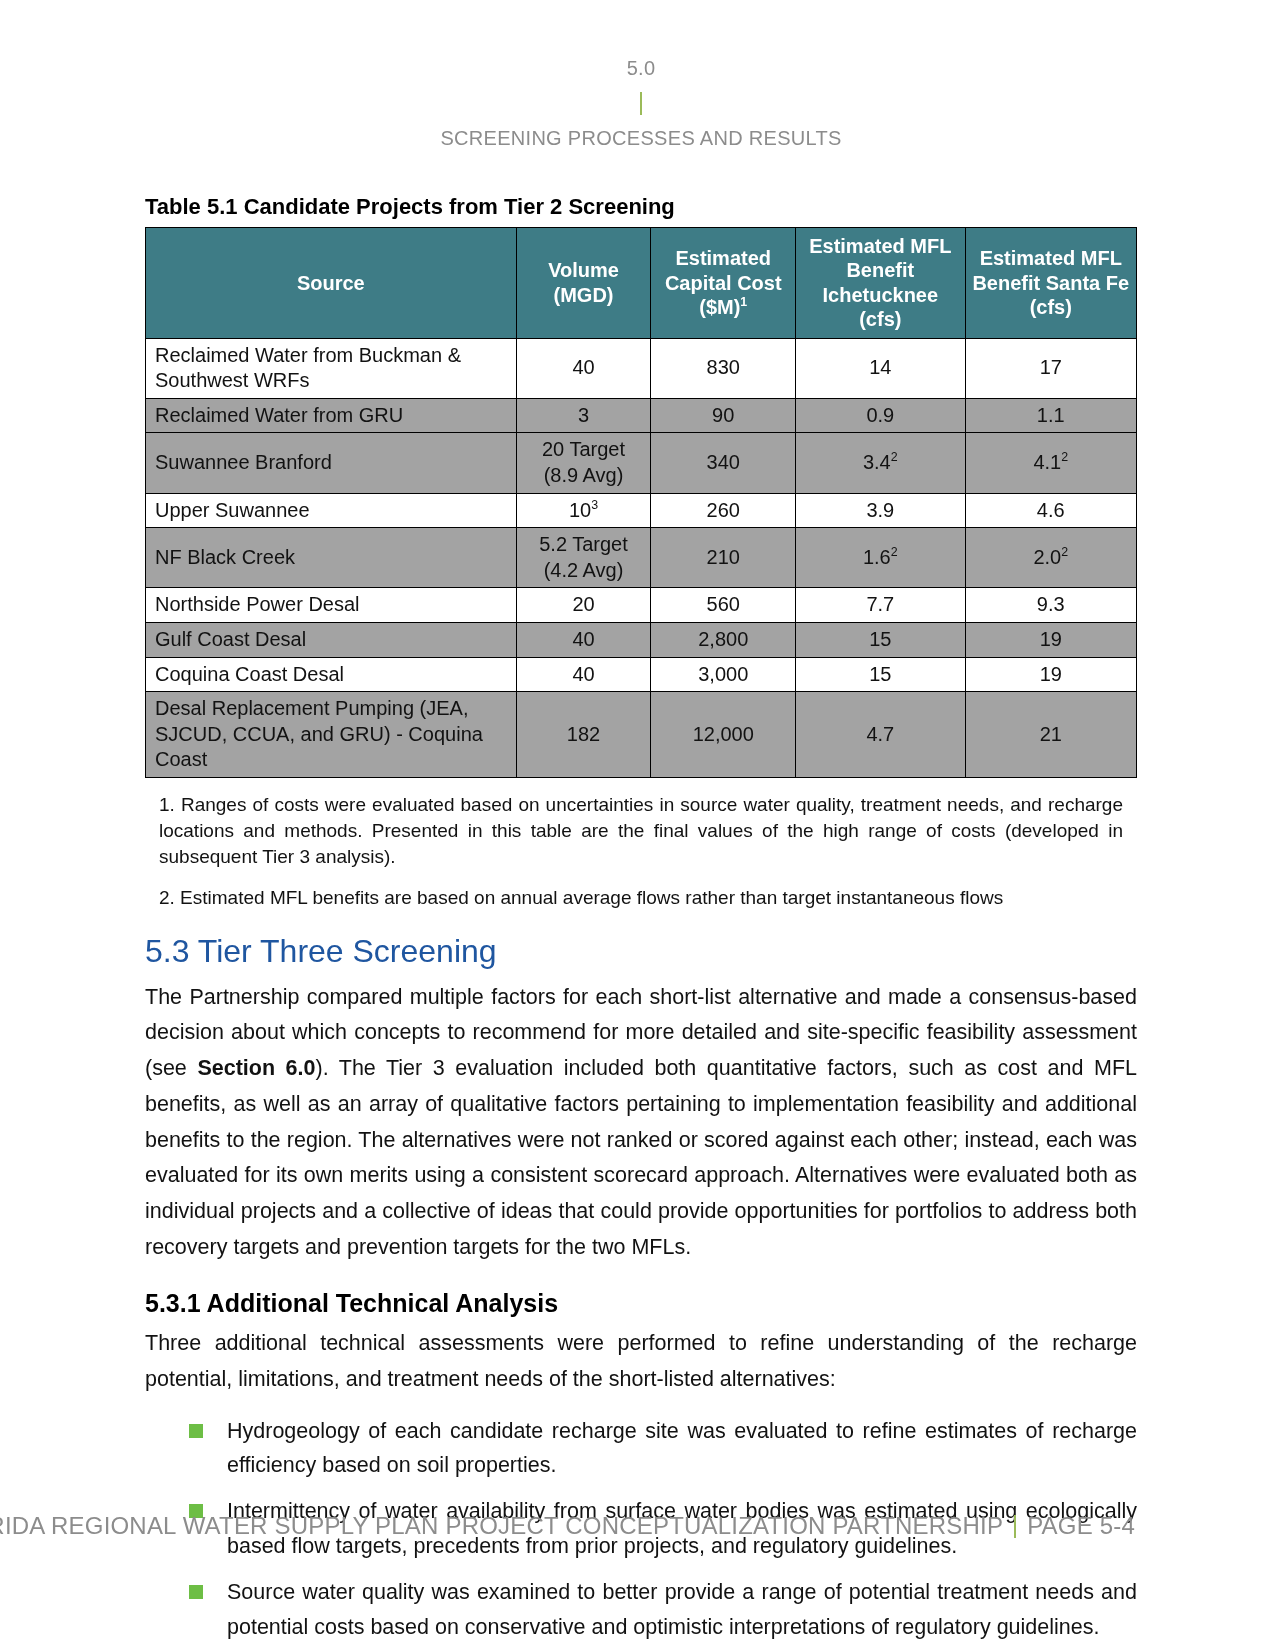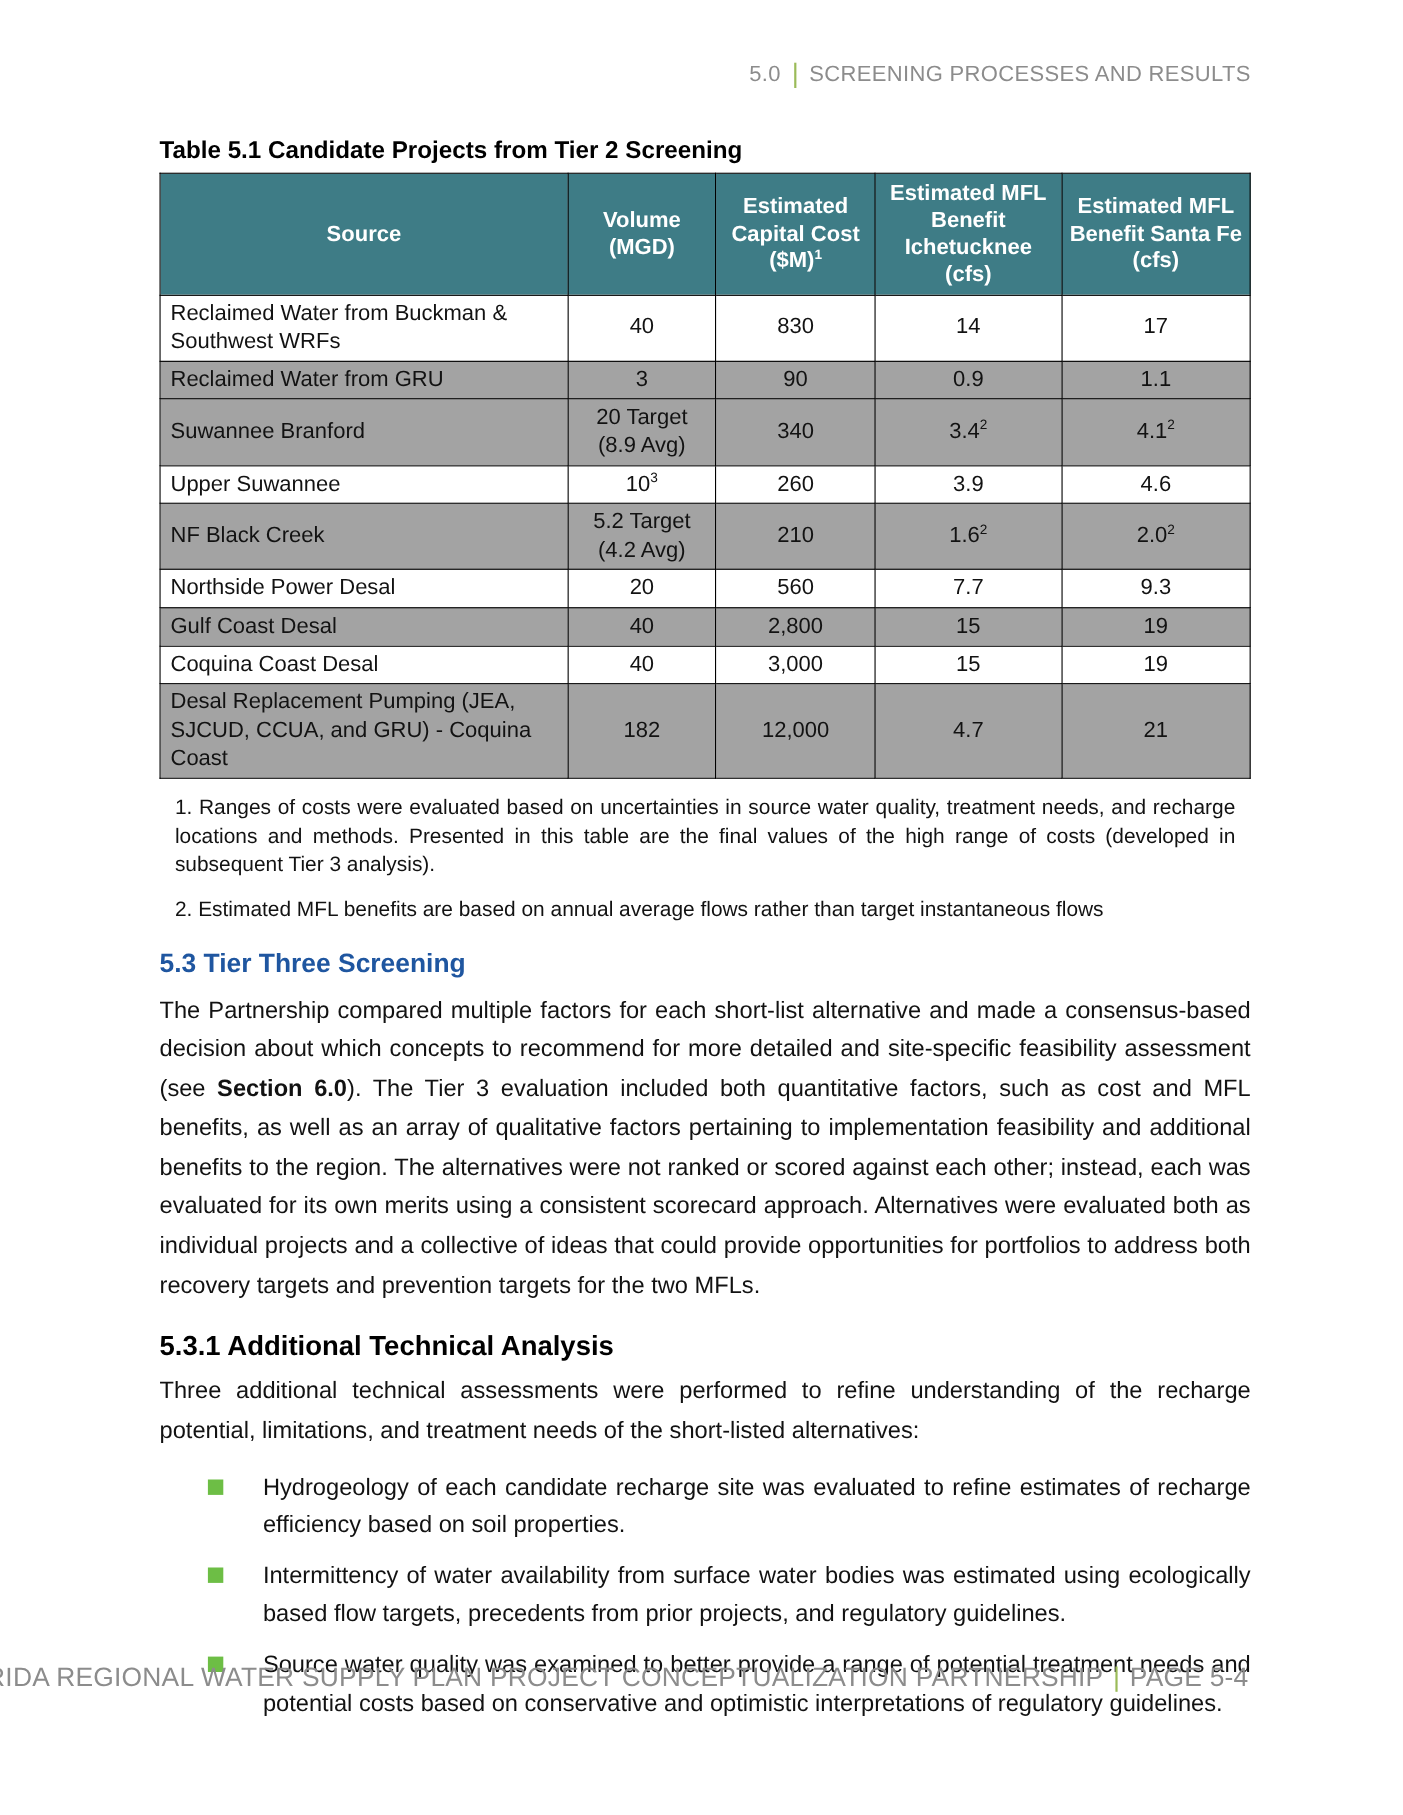--- a/index.html
+++ b/index.html
@@ -16,20 +16,21 @@
     overflow: hidden;
   }
   .page-header {
     display: flex;
     justify-content: flex-end;
     align-items: center;
     gap: 12px;
     color: #8C8C8C;
     font-size: 20px;
     letter-spacing: 0.3px;
+    flex-direction: column;
   }
   .vbar {
     display: inline-block;
     width: 2px;
     height: 23px;
     background: #9BBB59;
   }
   .table-caption {
     margin-top: 44px;
     font-size: 22px;
@@ -72,40 +73,40 @@
   .footnotes {
     margin-top: 6px;
     font-size: 19px;
     line-height: 1.38;
     text-align: justify;
     color: #121212;
   }
   .footnotes p { margin: 14px; }
   h1.section {
     margin: 22px 0 10px 0;
-    font-size: 24px;
-    font-weight: 700;
+    font-size: 32px;
+    font-weight: 400;
     color: #1F56A0;
   }
   .para {
     font-size: 21.5px;
     line-height: 1.66;
     text-align: justify;
     margin: 0;
   }
   h2.subsection {
     margin: 24px 0 8px 0;
     font-size: 25px;
     font-weight: bold;
     color: #000000;
   }
   .bullets { margin-top: 16px; }
   .bullet-item {
     display: flex;
-    gap: 36px;
+    gap: 24px;
     padding-left: 44px;
     margin: 0 0 12px 0;
   }
   .bullet-sq {
     flex: 0 0 auto;
     width: 14px;
     height: 14px;
     background: #6DBE45;
     margin-top: 10px;
   }

